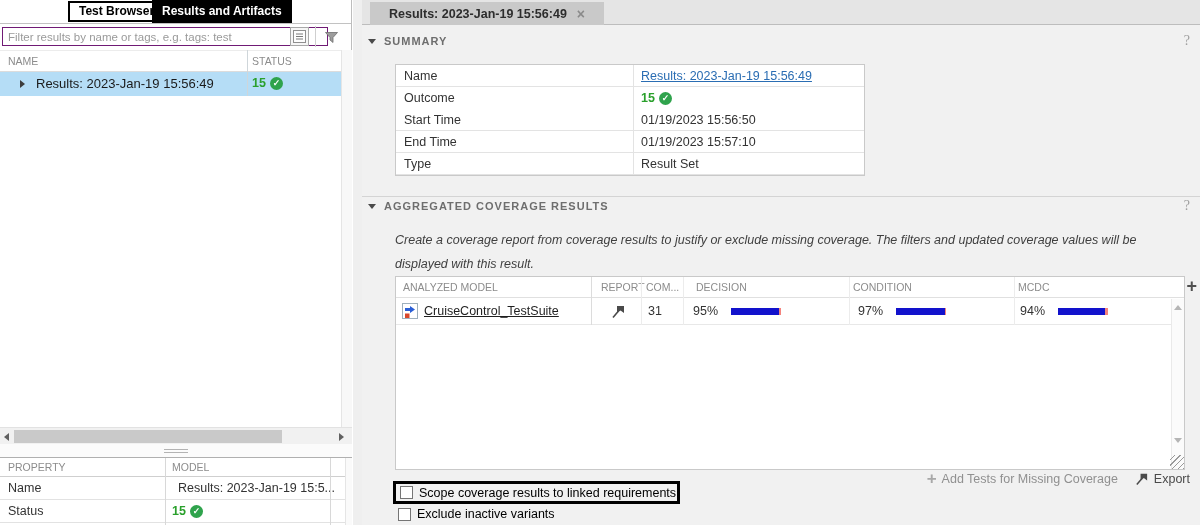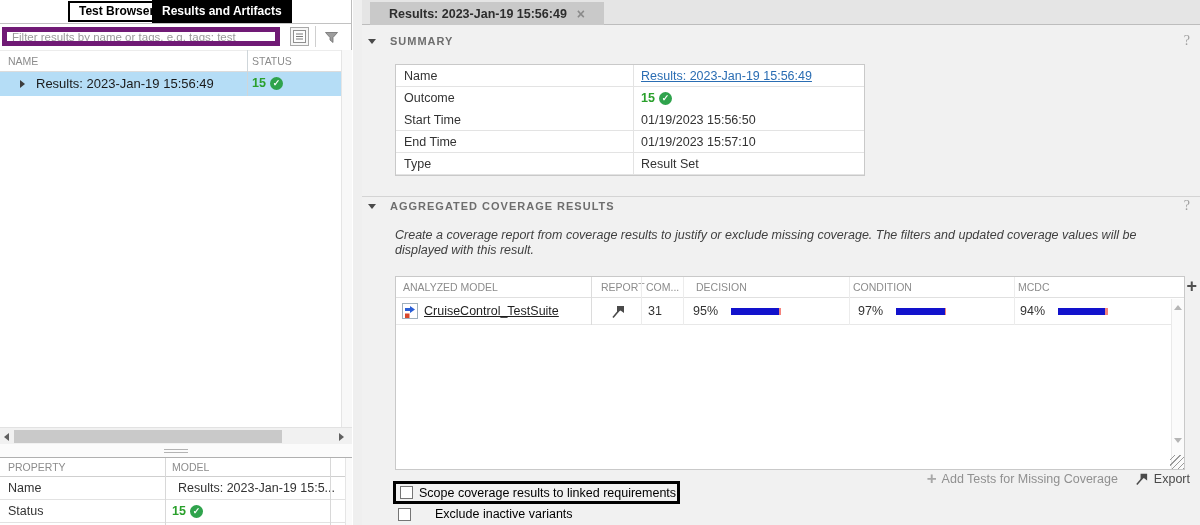--- a/index.html
+++ b/index.html
@@ -8,21 +8,21 @@
 
   
   .left-panel { position:absolute; left:0; top:0; width:352px; height:525px; background:#fff; border-right:1px solid #bdbdbd; }
   .gutter { position:absolute; left:353px; top:0; width:9px; height:525px; background:#efefef; }
 
   .tabs-row { position:relative; height:24px; background:#fff; border-bottom:1px solid #c2c2c2; }
   .tab-tb { position:absolute; left:68px; top:1px; height:21px; line-height:17px; padding:0 9px; border:2px solid #000; background:#fff; color:#000; font-weight:bold; font-size:12px; }
   .tab-ra { position:absolute; left:152px; top:0; height:23px; line-height:23px; padding:0 10px; background:#000; color:#fff; font-weight:bold; font-size:12px; }
 
   .filter-row { position:relative; height:26px; }
-  .filter-input { position:absolute; left:2px; top:3px; width:278px; height:19px; border:5px solid #701a75; padding:0 5px; font-size:11.5px; color:#444; font-family:"Liberation Sans", sans-serif; }
+  .filter-input { position:absolute; left:2px; top:3px; width:326px; height:19px; border:1px solid #701a75; padding:0 5px; font-size:11.5px; color:#444; font-family:"Liberation Sans", sans-serif; }
   .filter-input::placeholder { color:#9a9a9a; }
   .list-btn { position:absolute; left:290px; top:3px; width:19px; height:19px; border:1px solid #a8a8a8; background:#f6f6f6; display:flex; align-items:center; justify-content:center; }
   .vdiv { position:absolute; left:315px; top:2px; height:21px; border-left:1px solid #cfcfcf; }
   .funnel-btn { position:absolute; left:322px; top:4px; width:18px; height:18px; display:flex; align-items:center; justify-content:center; }
 
   .tree-header { position:absolute; left:0; top:50px; width:352px; height:22px; border-top:1px solid #ececec; border-bottom:1px solid #dcdcdc; background:#fff; }
   .tree-header .hname { position:absolute; left:8px; top:4px; font-size:10.5px; color:#8c8c8c; }
   .tree-header .hstatus { position:absolute; left:252px; top:4px; font-size:10.5px; color:#8c8c8c; }
   .tree-coldiv { position:absolute; left:247px; top:50px; height:46px; border-left:1px solid #cfd6da; z-index:3; }
 
@@ -58,36 +58,36 @@
 
   
   .right-panel { position:absolute; left:362px; top:0; width:838px; height:525px; background:#f1f1f1; }
   .doc-tabbar { position:relative; height:25px; background:#e5e5e5; border-bottom:1px solid #bdbdbd; }
   .doc-tab { position:absolute; left:8px; top:2px; height:23px; width:234px; background:#c9c9c9; display:flex; align-items:center; justify-content:center; gap:10px; }
   .doc-tab .t { font-weight:bold; font-size:12.5px; color:#2d2d2d; }
   .doc-tab .x { color:#8a8a8a; font-size:14px; font-weight:bold; cursor:default; }
 
   .content { position:relative; height:500px; }
 
-  .section-header { position:absolute; left:6px; display:flex; align-items:center; gap:14px; }
+  .section-header { position:absolute; left:6px; display:flex; align-items:center; gap:8px; }
   .caret-down { width:0; height:0; border-left:4px solid transparent; border-right:4px solid transparent; border-top:5px solid #4a4a4a; }
   .section-title { font-size:11px; font-weight:bold; color:#6e6e6e; letter-spacing:1px; }
   .help-q { position:absolute; right:10px; color:#a0a0a0; font-size:14px; font-family:"Liberation Serif", serif; }
 
   .sum-table { position:absolute; left:33px; top:39px; width:470px; background:#fff; border:1px solid #c9c9c9; }
   .sum-row { position:relative; height:22px; border-bottom:1px solid #e3e3e3; }
   .sum-row.nb, .sum-row:last-child { border-bottom:none; }
   .sum-row .sl { position:absolute; left:8px; top:4px; font-size:12.5px; color:#333; }
   .sum-row .sv { position:absolute; left:245px; top:4px; font-size:12.5px; color:#333; }
   .sum-row .svlink { position:absolute; left:245px; top:4px; font-size:12.5px; color:#2a6db3; text-decoration:underline; cursor:pointer; }
   .sum-row .svstatus { position:absolute; left:245px; top:4px; display:flex; align-items:center; gap:4px; }
   .sum-coldiv { position:absolute; left:237px; top:0; bottom:0; border-left:1px solid #e3e3e3; }
 
   .agg-topline { position:absolute; left:0; top:171px; width:838px; border-top:1px solid #d4d4d4; }
-  .cov-desc { position:absolute; left:33px; top:203px; width:768px; font-style:italic; font-size:12.5px; line-height:15px; color:#3f3f3f; }
+  .cov-desc { position:absolute; left:33px; top:203px; width:768px; font-style:italic; font-size:12.5px; line-height:24px; color:#3f3f3f; }
 
   .cov-table { position:absolute; left:33px; top:251px; width:790px; height:194px; background:#fff; border:1px solid #c9c9c9; }
   .cov-header { position:relative; height:21px; border-bottom:1px solid #e0e0e0;padding-left:28px; }
   .cov-header span { position:absolute; top:4px; font-size:10.5px; color:#8c8c8c; }
   .ch-model { left:7px; } .ch-report { left:205px; } .ch-com { left:250px; }
   .ch-dec { left:300px; } .ch-cond { left:457px; } .ch-mcdc { left:622px; }
   .cov-coldiv { position:absolute; top:0; height:48px; border-left:1px solid #ececec; }
   .cd1 { left:195px; border-left-color:#dcdcdc; } .cd2 { left:245px; } .cd3 { left:287px; } .cd4 { left:453px; } .cd5 { left:618px; }
 
   .cov-row { position:relative; height:27px; border-bottom:1px solid #e8e8e8; }
@@ -109,21 +109,21 @@
 
   .plus-add-col { position:absolute; right:3px; top:253px; font-size:18px; font-weight:bold; color:#4f4f4f; line-height:16px; }
 
   .actions { position:absolute; right:10px; top:446px; display:flex; align-items:center; gap:16px; }
   .action { display:flex; align-items:center; gap:5px; cursor:pointer; }
   .action .plus { font-size:17px; font-weight:bold; color:#a8a8a8; line-height:14px; }
   .action .albl-dis { color:#909090; font-size:12.5px; }
   .action .albl { color:#4a4a4a; font-size:12.5px; }
 
   .chk-box1 { position:absolute; left:31px; top:456px; width:287px; height:23px; border:3px solid #000; display:flex; align-items:center; background:transparent; }
-  .chk-box2 { position:absolute; left:36px; top:482px; display:flex; align-items:center;gap:18px; }
+  .chk-box2 { position:absolute; left:36px; top:482px; display:flex; align-items:center; }
   .cb { width:13px; height:13px; border:1px solid #757575; background:#fff; margin-left:4px; flex:0 0 auto; }
   .chk-box2 .cb { margin-left:0; }
   .cb-label { margin-left:6px; font-size:12.5px; color:#000; white-space:nowrap; }
 
   svg { display:block; }
 </style>
 </head>
 <body>
 
 <div class="app">

